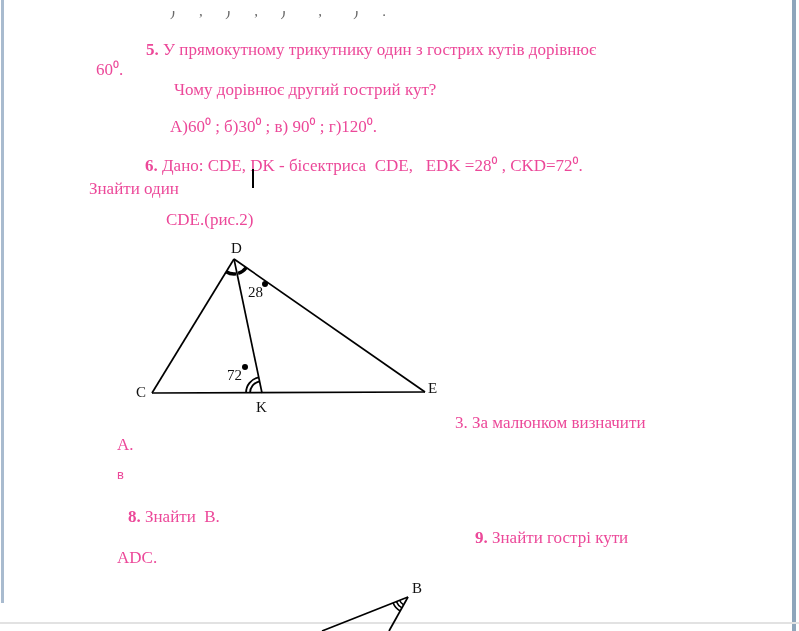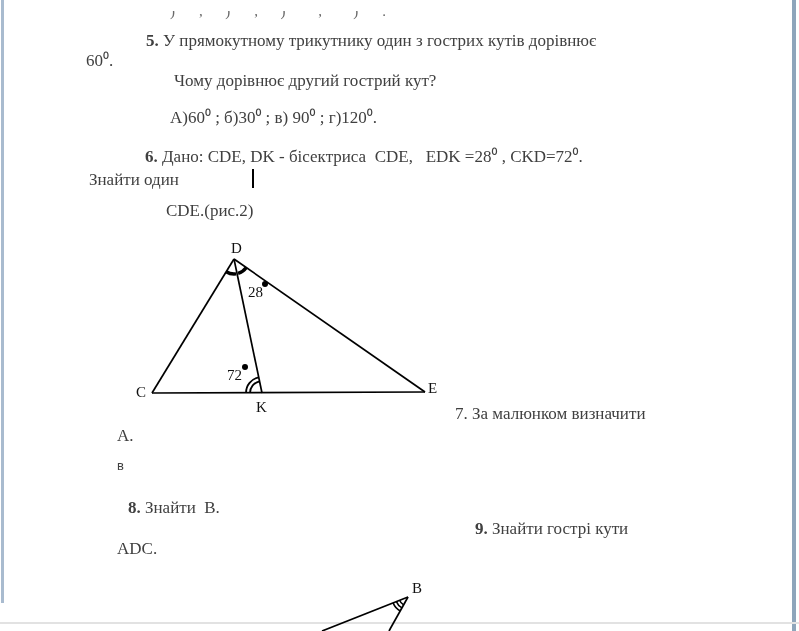--- a/index.html
+++ b/index.html
@@ -2,21 +2,21 @@
 <html><head>
 <meta charset="utf-8">
 <style>
   html,body{margin:0;padding:0;}
   body{
     width:799px;height:631px;position:relative;overflow:hidden;
     background:#ffffff;
     font-family:"Liberation Serif", serif;
     color:#141414;
   }
-  .line{position:absolute;font-size:17px;line-height:20px;white-space:pre;color:#404040;}
+  .line{position:absolute;font-size:17px;line-height:20px;white-space:pre;color:#ec4899;margin-top:9px;}
   .num{font-weight:bold;}
   .small-sans{font-family:"Liberation Sans", sans-serif;font-size:13px;}
   .edge{position:absolute;}
   #left-strip{left:1px;top:0;width:3px;height:603px;}
   #right-strip{left:792px;top:0;width:4px;height:631px;}
   #bottom-divider{left:0;top:622px;width:799px;height:2px;}
   #top-clip{position:absolute;left:170px;top:11px;width:280px;height:9px;overflow:hidden;}
   #top-clip span{position:absolute;top:-11px;left:0;font-size:15px;color:#6a6a6a;letter-spacing:5px;white-space:pre;}
   #caret{position:absolute;left:252px;top:169px;width:2px;height:19px;background:#000;}
   svg{position:absolute;overflow:visible;}
@@ -29,21 +29,21 @@
 
 <div class="edge" id="left-strip" style="background: rgb(169, 187, 207);"></div>
 <div class="edge" id="right-strip" style="background: rgb(142, 165, 187);"></div>
 <div class="edge" id="bottom-divider" style="background: rgb(226, 226, 226);"></div>
 
 <div id="top-clip">
   <span>)⁰ ,  )⁰ ,  )⁰  ,   )⁰ .</span>
 </div>
 
 <div class="line" style="left:146px;top:31px;"><span class="num">5.</span><span> У прямокутному трикутнику один з гострих кутів дорівнює</span></div>
-<div class="line" style="left:86px;top:51px;">60⁰.</div>
+<div class="line" style="left:96px;top:51px;">60⁰.</div>
 <div class="line" style="left:174px;top:71px;">Чому дорівнює другий гострий кут?</div>
 <div class="line" style="left:170px;top:108px;">А)60⁰ ; б)30⁰ ; в) 90⁰ ; г)120⁰.</div>
 
 <div class="line" style="left:145px;top:147px;"><span class="num">6.</span><span> Дано: CDE, DK - бісектриса  CDE,   EDK =28⁰ , CKD=72⁰.</span></div>
 <div class="line" style="left:89px;top:170px;">Знайти один</div>
 <div id="caret"></div>
 <div class="line" style="left:166px;top:201px;">CDE.(рис.2)</div>
 
 <svg id="figure1" width="380" height="184" viewBox="0 0 380 184">
   <g stroke="#000" stroke-width="1.7" fill="none">
@@ -61,21 +61,21 @@
   <text x="141" y="17">D</text>
   <text x="46" y="161">C</text>
   <text x="166" y="176">K</text>
   <text x="338" y="157">E</text>
   <text x="158" y="61">28</text>
   <circle cx="175" cy="48" r="3" fill="#000"></circle>
   <text x="137" y="144">72</text>
   <circle cx="155" cy="131" r="3" fill="#000"></circle>
 </svg>
 
-<div class="line" style="left:455px;top:404px;">7. За малюнком визначити</div>
+<div class="line" style="left:455px;top:404px;">3. За малюнком визначити</div>
 <div class="line" style="left:117px;top:426px;">А.</div>
 <div class="line small-sans" style="left:117px;top:456px;">в</div>
 
 <div class="line" style="left:128px;top:498px;"><span class="num">8.</span><span> Знайти  В.</span></div>
 <div class="line" style="left:475px;top:519px;"><span class="num">9.</span><span> Знайти гострі кути</span></div>
 <div class="line" style="left:117px;top:539px;">ADC.</div>
 
 <svg id="figure2" width="220" height="68" viewBox="0 0 220 68">
   <g stroke="#000" stroke-width="1.7" fill="none">
     <path d="M118,34 L32,68"></path>

